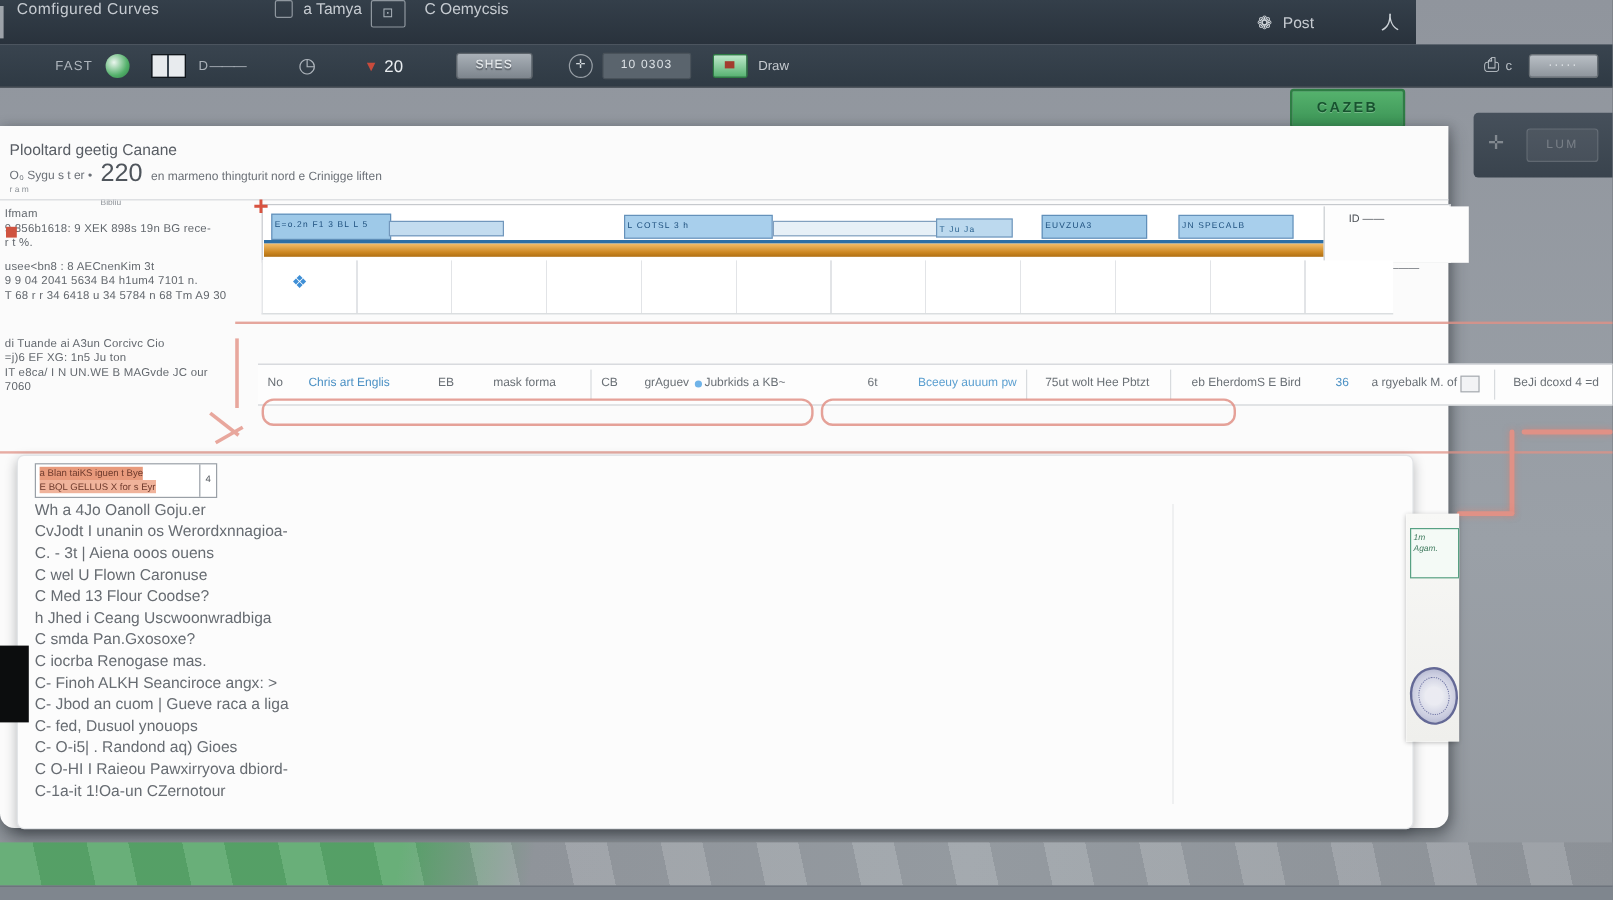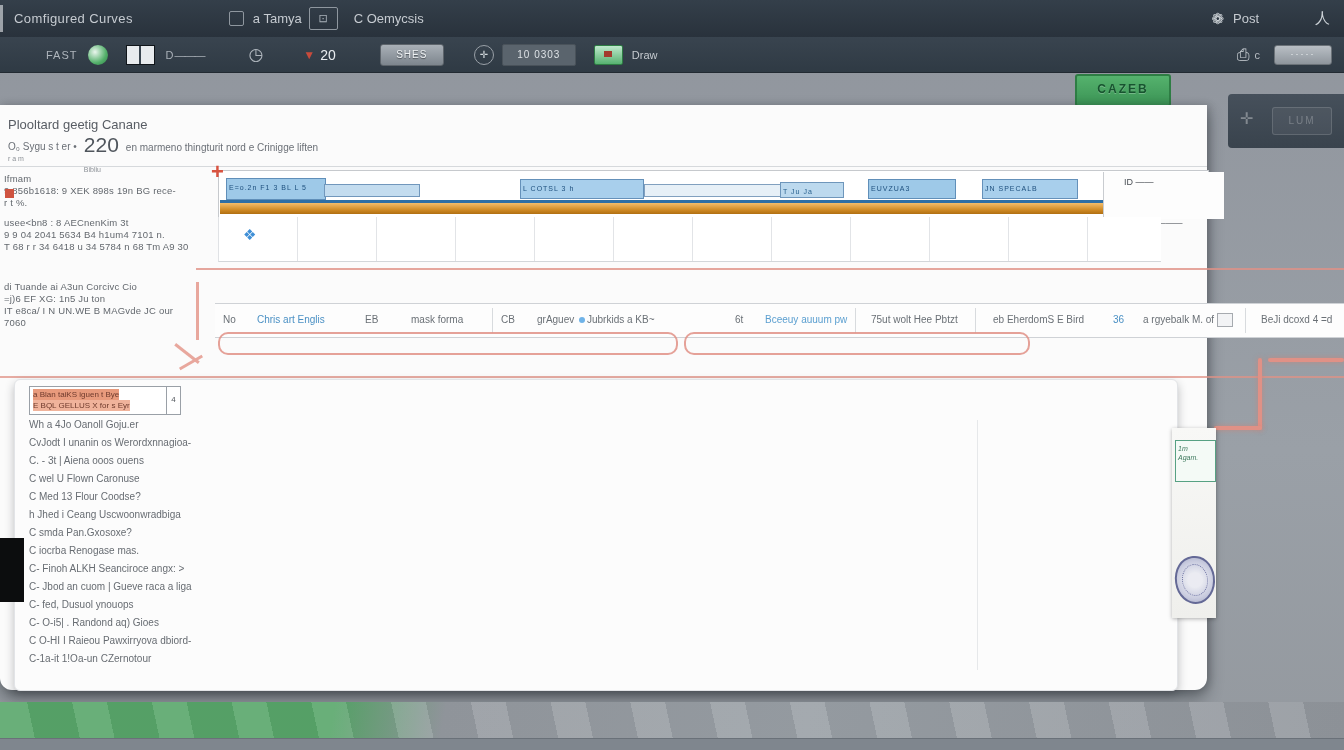--- a/index.html
+++ b/index.html
@@ -2,23 +2,23 @@
 <html><head>
 <meta charset="utf-8">
 <style>
   html,body{margin:0;padding:0;background:#5c6066;}
   .screen{position:relative;width:1344px;height:750px;overflow:hidden;
           font-family:"Liberation Sans",sans-serif;
           background:linear-gradient(#90959d,#9aa0a7 60%,#94999f);}
   .abs{position:absolute;}
 
   
-  .menu-bar{position:absolute;left:0;top:0;width:1344px;height:37px;
+  .menu-bar{position:absolute;left:0;top:0;width:1180px;height:37px;
             background:linear-gradient(#343f4a,#29323c);color:#c6cbd1;
-            display:flex;align-items:center;font-size:13px;}
+            display:flex;font-size:13px;}
   .mb-accent{position:absolute;left:0;top:5px;width:3px;height:27px;background:#d8dce0;opacity:.65;}
   .mb-title{margin-left:14px;letter-spacing:.4px;}
   .mb-sq{width:13px;height:13px;border:1px solid #8f979f;border-radius:2px;margin-left:96px;flex:none;}
   .mb-item{margin-left:9px;}
   .mb-flask{width:27px;height:21px;border:1px solid #8f979f;border-radius:2px;margin-left:7px;
             font-size:11px;color:#aab2ba;text-align:center;line-height:20px;flex:none;}
   .mb-item3{margin-left:16px;}
   .mb-right{margin-left:auto;display:flex;align-items:center;margin-right:14px;}
   .mb-flower{font-size:15px;color:#dde2e6;margin-right:9px;}
   .mb-avatar{margin-left:56px;font-size:15px;color:#cdd3d8;}
@@ -119,21 +119,21 @@
               box-shadow:0 4px 10px rgba(25,30,36,.28);}
   .lp-divider{left:962px;top:40px;width:1px;height:250px;background:#e6e8ea;}
   .sel-box{left:14px;top:6px;width:150px;height:27px;border:1px solid #9aa0a7;background:#fff;
            display:flex;}
   .sel-text{flex:1;padding:2px 3px;font-size:8px;line-height:11px;color:#6e3a2c;overflow:hidden;white-space:nowrap;}
   .sel-text .hl1{background:#e89a7c;display:inline-block;}
   .sel-text .hl2{background:#f0b39b;display:inline-block;}
   .sel-side{width:13px;border-left:1px solid #9aa0a7;font-size:8px;text-align:center;
             color:#555a60;padding-top:8px;}
   .lp-list{position:absolute;left:14px;top:36px;width:930px;}
-  .lp-item{height:18px;line-height:18px;font-size:10px;color:#676c72;white-space:nowrap;overflow:hidden;}
+  .lp-item{height:18px;line-height:18px;font-size:13px;color:#676c72;white-space:nowrap;overflow:hidden;}
 
   
   .green-badge{left:1075px;top:74px;width:92px;height:29px;
                background:linear-gradient(#55b26d,#3b9355);border:2px solid #2e7d44;border-radius:3px;
                color:#17532f;font-size:12px;font-weight:bold;letter-spacing:2px;text-align:center;
                line-height:27px;text-shadow:0 1px 0 rgba(255,255,255,.25);}
   .dark-frag{left:1228px;top:94px;width:116px;height:54px;border-radius:4px 0 0 4px;
              background:linear-gradient(#46505b,#39434d);}
   .df-plus{left:12px;top:15px;color:rgba(255,255,255,.35);font-size:16px;}
   .df-pill{left:44px;top:13px;width:58px;height:26px;border:1px solid rgba(255,255,255,.14);
@@ -264,21 +264,21 @@
   </div>
 
   <div class="abs table-band">
     <span class="th-label" style="left: 8px; color: rgb(106, 112, 118);">No</span>
       <span class="th-label" style="left: 42px; color: rgb(74, 144, 196);">Chris art Englis</span>
       <span class="th-label" style="left: 150px; color: rgb(106, 112, 118);">EB</span>
       <span class="th-label" style="left: 196px; color: rgb(106, 112, 118);">mask forma</span>
       <span class="th-label" style="left: 286px; color: rgb(106, 112, 118);">CB</span>
       <span class="th-label" style="left: 322px; color: rgb(106, 112, 118);">grAguev</span>
       <span class="th-label" style="left: 372px; color: rgb(106, 112, 118);">Jubrkids a KB~</span>
-      <span class="th-label" style="left: 520px; color: rgb(106, 112, 118);">6t</span>
+      <span class="th-label" style="left: 508px; color: rgb(106, 112, 118);">6t</span>
       <span class="th-label" style="left: 550px; color: rgb(91, 159, 208);">Bceeuy auuum pw</span>
       <span class="th-label" style="left: 656px; color: rgb(106, 112, 118);">75ut wolt Hee Pbtzt</span>
       <span class="th-label" style="left: 778px; color: rgb(106, 112, 118);">eb EherdomS E Bird</span>
       <span class="th-label" style="left: 898px; color: rgb(74, 144, 196);">36</span>
       <span class="th-label" style="left: 928px; color: rgb(106, 112, 118);">a rgyebalk M. of</span>
       <span class="th-label" style="left: 1046px; color: rgb(106, 112, 118);">BeJi dcoxd 4 =d</span>
     <span class="th-div" style="left: 277px;"></span>
       <span class="th-div" style="left: 640px;"></span>
       <span class="th-div" style="left: 760px;"></span>
       <span class="th-div" style="left: 1030px;"></span>

